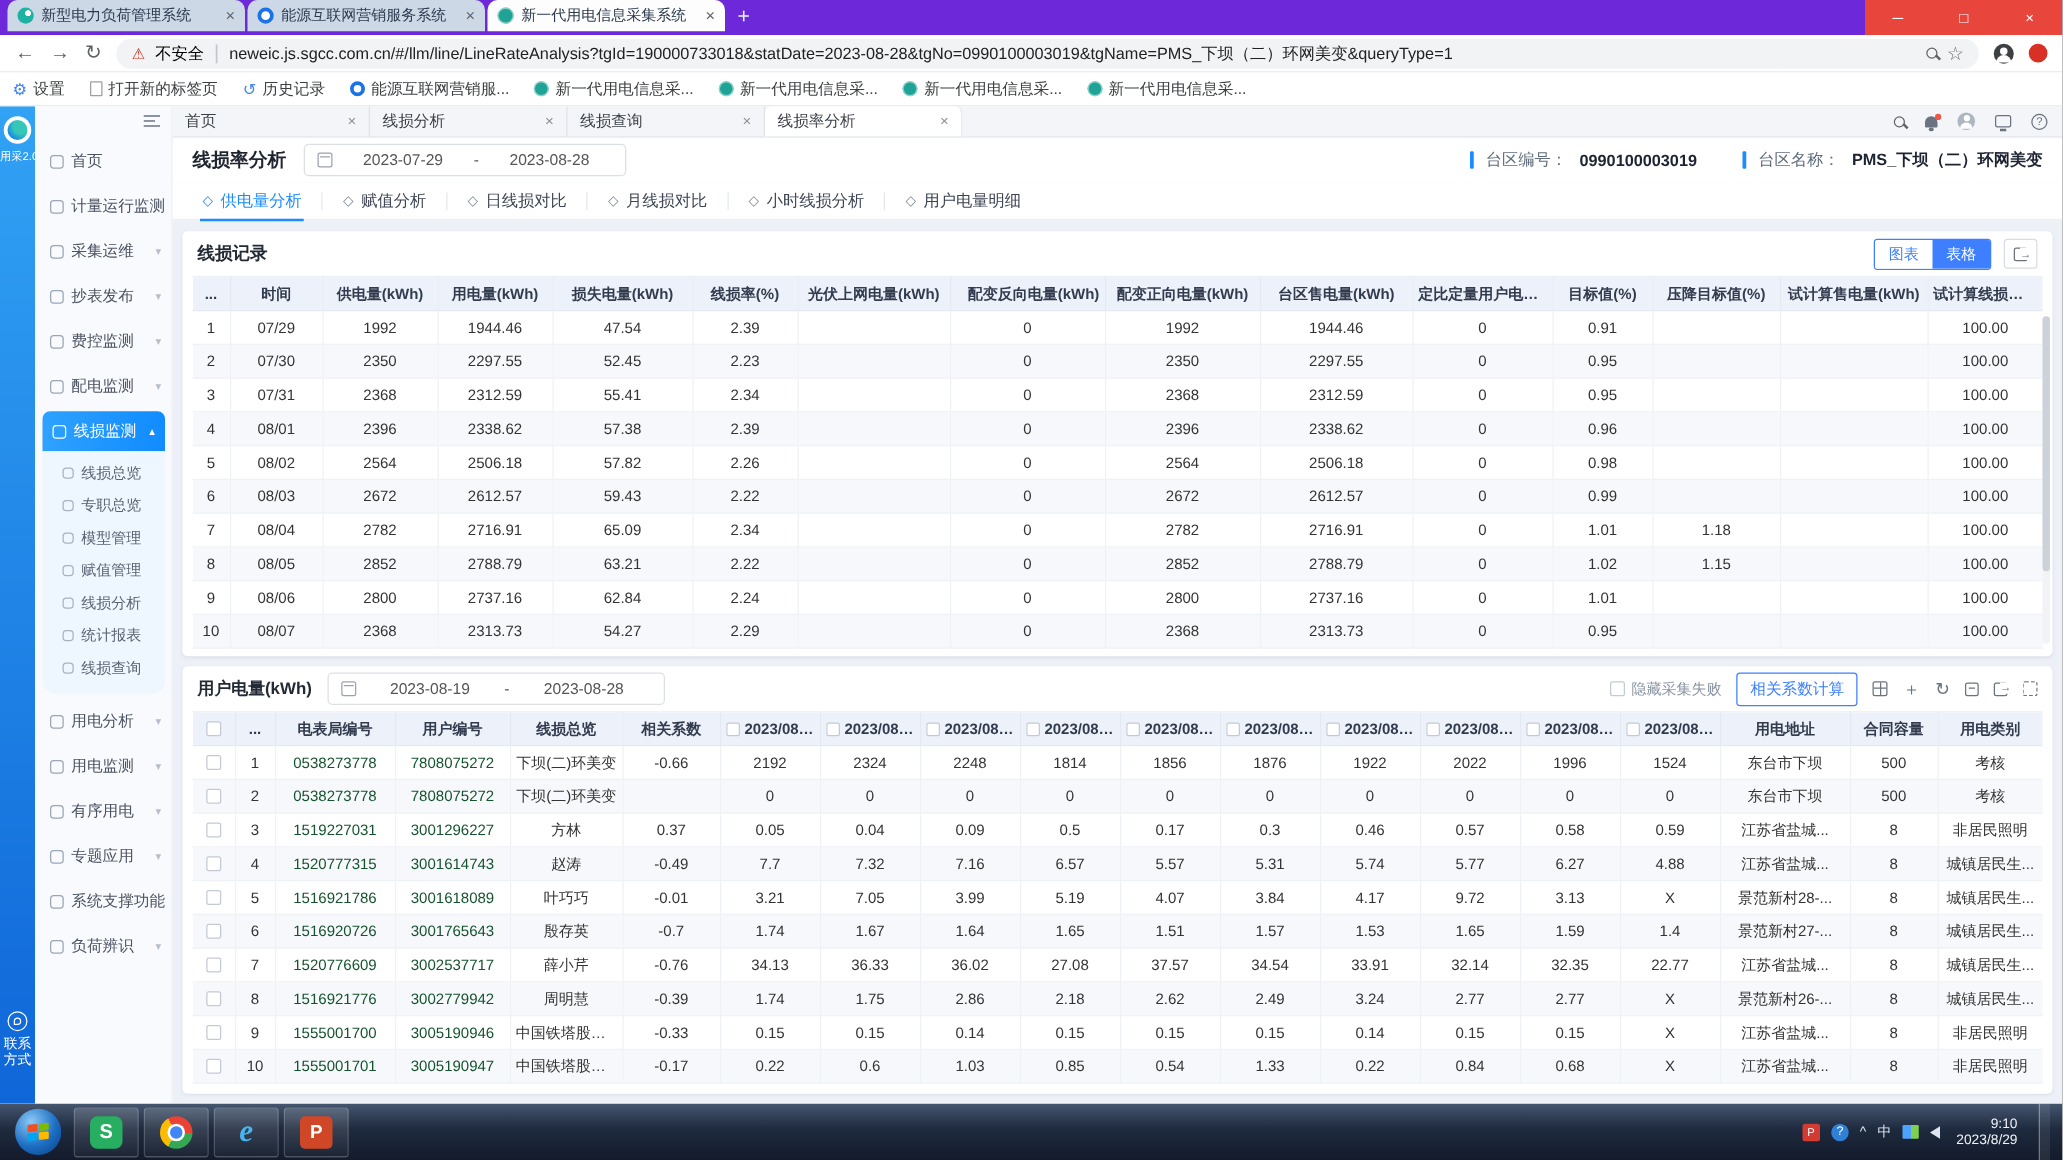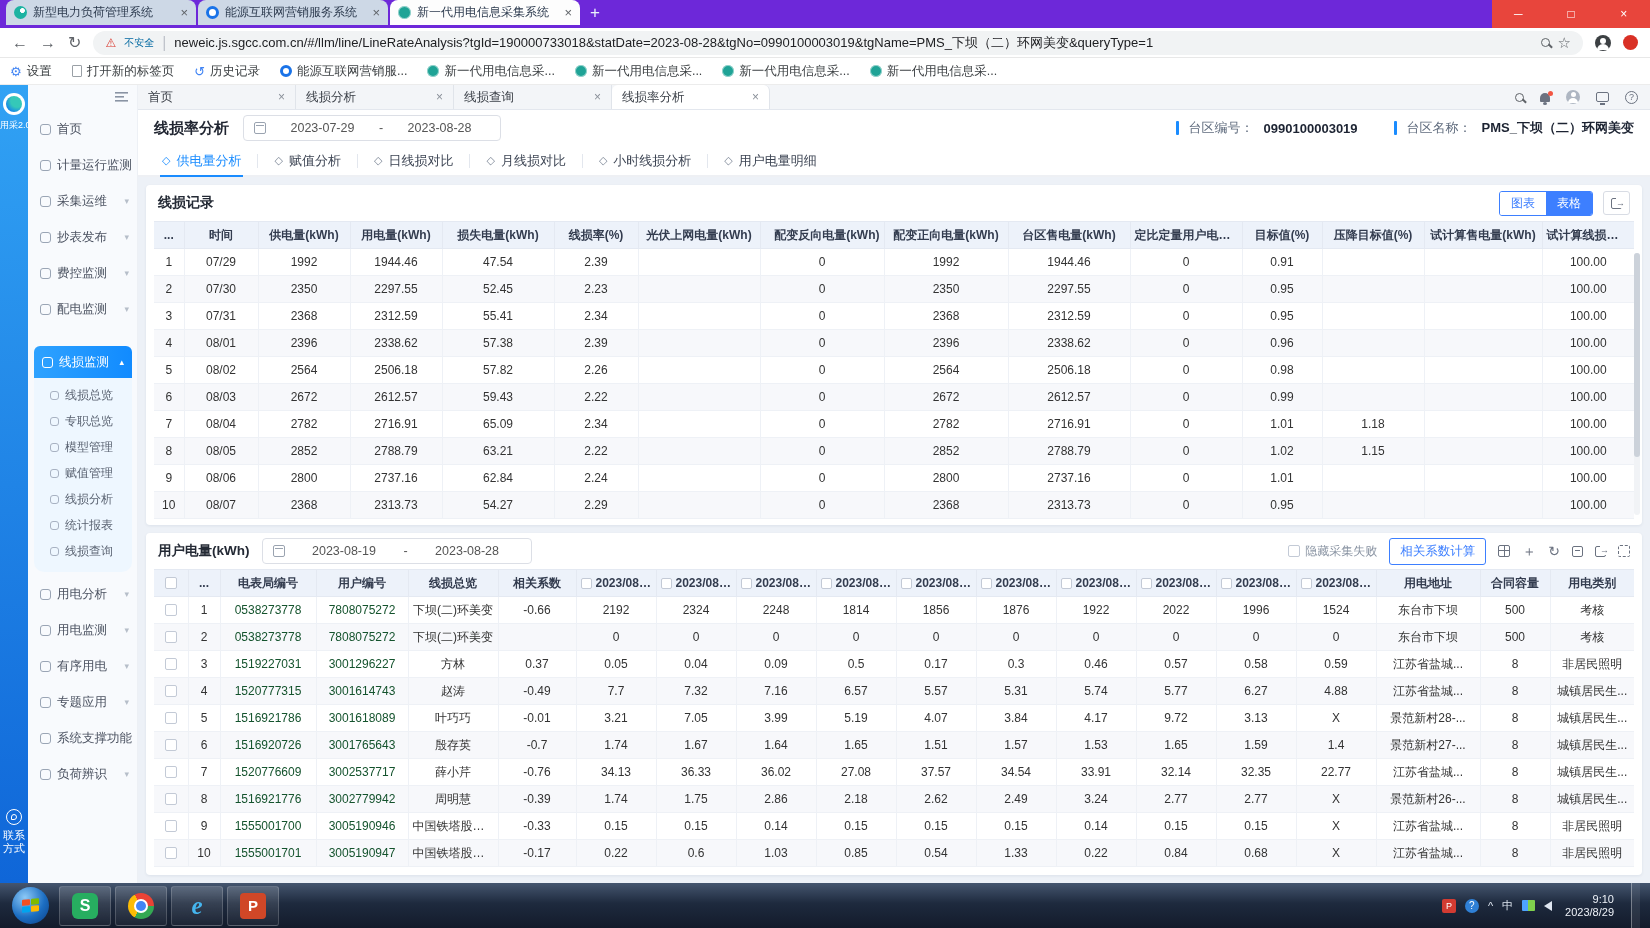--- a/index.html
+++ b/index.html
@@ -15,21 +15,21 @@
   .fav.teal-globe{background:#1fa396;box-shadow:inset 0 0 0 1px rgba(255,255,255,.5)}
   .btab .t{flex:1;overflow:hidden;white-space:nowrap;text-overflow:ellipsis}
   .btab .x{color:#5f6368;margin-left:6px;font-size:13px}
   .newtab{width:26px;height:25px;color:#eaf2fb;font-size:17px;display:flex;align-items:center;justify-content:center}
   .winctl{position:absolute;right:0;top:0;height:28px;width:158px;background:#e8453c;display:flex}
   .wbtn{flex:1;display:flex;align-items:center;justify-content:center;color:#fff;font-size:12px}
   .navbar{position:absolute;top:28px;left:0;right:0;height:30px;background:#fff;display:flex;align-items:center;gap:12px;padding:0 12px;border-bottom:1px solid #e8e8e8}
   .navbtn{color:#5f6368;font-size:16px;line-height:1}
   .urlbox{flex:1;height:24px;background:#f1f3f4;border-radius:12px;display:flex;align-items:center;padding:0 12px;gap:8px;overflow:hidden}
   .warn{color:#d93025;font-size:12px}
-  .sec{color:#0369a1;font-size:10px;white-space:nowrap}
+  .sec{color:#000000;font-size:13px;white-space:nowrap}
   .usep{color:#c0c4cb}
   .url{color:#202124;font-size:13px;white-space:nowrap;overflow:hidden;flex:1}
   .mag{width:9px;height:9px;border:1.6px solid #5f6368;border-radius:50%;position:relative;flex:none}
   .mag::after{content:"";position:absolute;width:5px;height:1.6px;background:#5f6368;transform:rotate(45deg);right:-4px;bottom:-1px}
   .star{color:#5f6368;font-size:15px}
   .person{width:16px;height:16px;border-radius:50%;background:#3c4043;position:relative}
   .person::before{content:"";position:absolute;top:3px;left:5px;width:6px;height:6px;border-radius:50%;background:#fff}
   .person::after{content:"";position:absolute;bottom:1px;left:2px;width:12px;height:6px;border-radius:6px 6px 0 0;background:#fff}
   .updot{width:15px;height:15px;border-radius:50%;background:#d93025}
   .bmbar{position:absolute;top:58px;left:0;right:0;height:27px;background:#fff;display:flex;align-items:center;gap:20px;padding:0 10px;border-bottom:1px solid #ececec;font-size:12.5px;color:#3c4043}
@@ -47,21 +47,21 @@
   .rail-text{position:absolute;top:34px;left:0;width:100%;color:#fff;font-size:9px;text-align:center;white-space:nowrap;overflow:hidden}
   .rail-contact{position:absolute;bottom:28px;left:0;width:100%;text-align:center;color:#fff}
   .phone-ico{width:16px;height:16px;border:1.4px solid #fff;border-radius:50%;margin:0 auto 4px;position:relative}
   .phone-ico::before{content:"";position:absolute;inset:4px;border:1.2px solid #fff;border-radius:50% 50% 50% 0}
   .rail-contact .txt{font-size:11px;line-height:13px}
   .sidebar{width:110px;background:#f8fafd;border-right:1px solid #edf0f5;position:relative;flex:none;padding-top:26px;overflow:hidden}
   .collapse{position:absolute;top:7px;right:9px;width:13px;height:10px;background:linear-gradient(#8a94a4,#8a94a4) 0 0/13px 1.6px no-repeat,linear-gradient(#8a94a4,#8a94a4) 0 4px/9px 1.6px no-repeat,linear-gradient(#8a94a4,#8a94a4) 0 8px/13px 1.6px no-repeat}
   .s-item{height:36px;display:flex;align-items:center;gap:6px;padding:0 8px 0 12px;font-size:12.5px;color:#4b5261;white-space:nowrap}
   .s-ico{width:11px;height:11px;border:1.3px solid #9aa5b5;border-radius:3px;flex:none}
   .s-caret{margin-left:auto;color:#b6bec9;font-size:9px}
-  .s-group{margin:19px 5px 4px 6px}
+  .s-group{margin:2px 5px 4px 6px}
   .s-group-h{height:32px;display:flex;align-items:center;gap:6px;padding:0 8px;font-size:12.5px;color:#fff;background:linear-gradient(90deg,#2ea2ff,#118bff);border-radius:6px 6px 0 0}
   .s-group-h .s-ico{border-color:#fff}
   .s-group-h .s-caret{color:#fff}
   .s-sub{background:#eef7ff;border-radius:0 0 10px 10px;padding:4px 0 8px}
   .s-sub-item{height:26px;display:flex;align-items:center;gap:6px;padding-left:16px;font-size:12px;color:#5a6372;white-space:nowrap}
   .s-sub-item .s-ico{width:9px;height:9px;border-width:1.1px;border-color:#a8b2c2}
   
   .main{flex:1;display:flex;flex-direction:column;min-width:0;background:#edf1f7}
   .topbar{height:25px;background:#f3f5f8;border-bottom:1px solid #e3e7ee;display:flex;position:relative;flex:none}
   .wtab{width:158px;display:flex;align-items:center;gap:6px;padding:0 10px;font-size:12.5px;color:#3a3f47;border-right:1px solid #e0e4ea}

